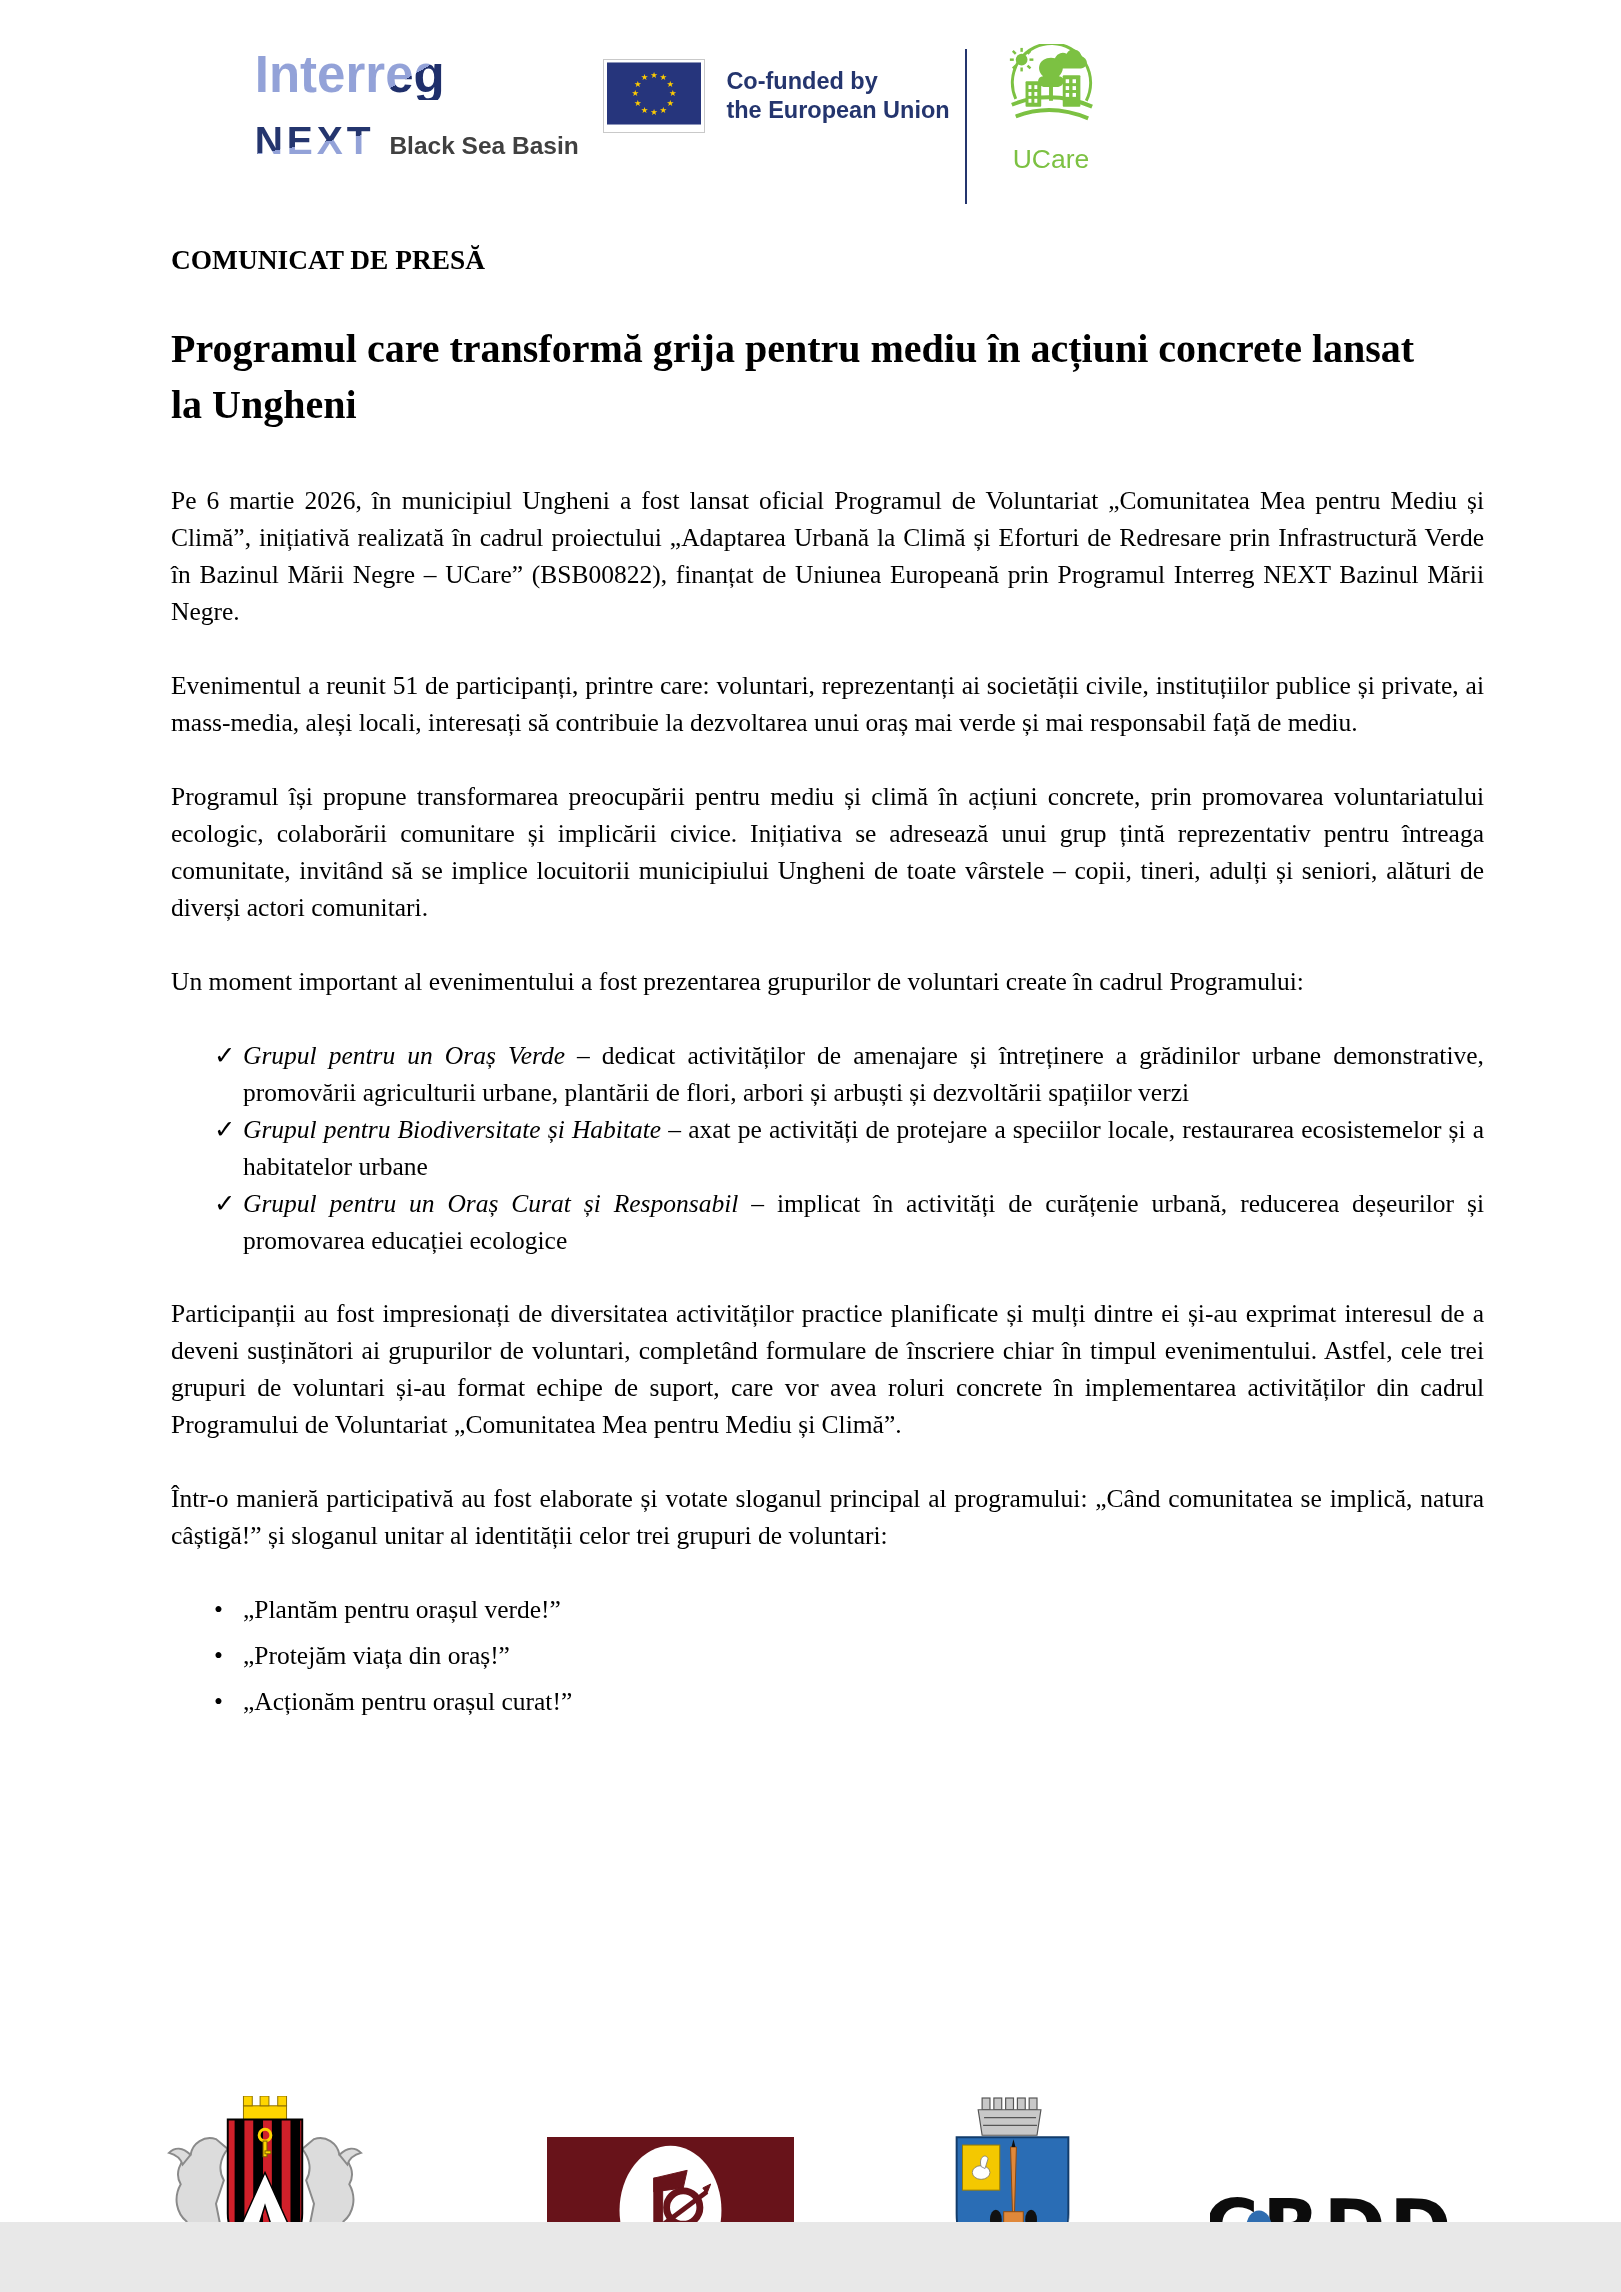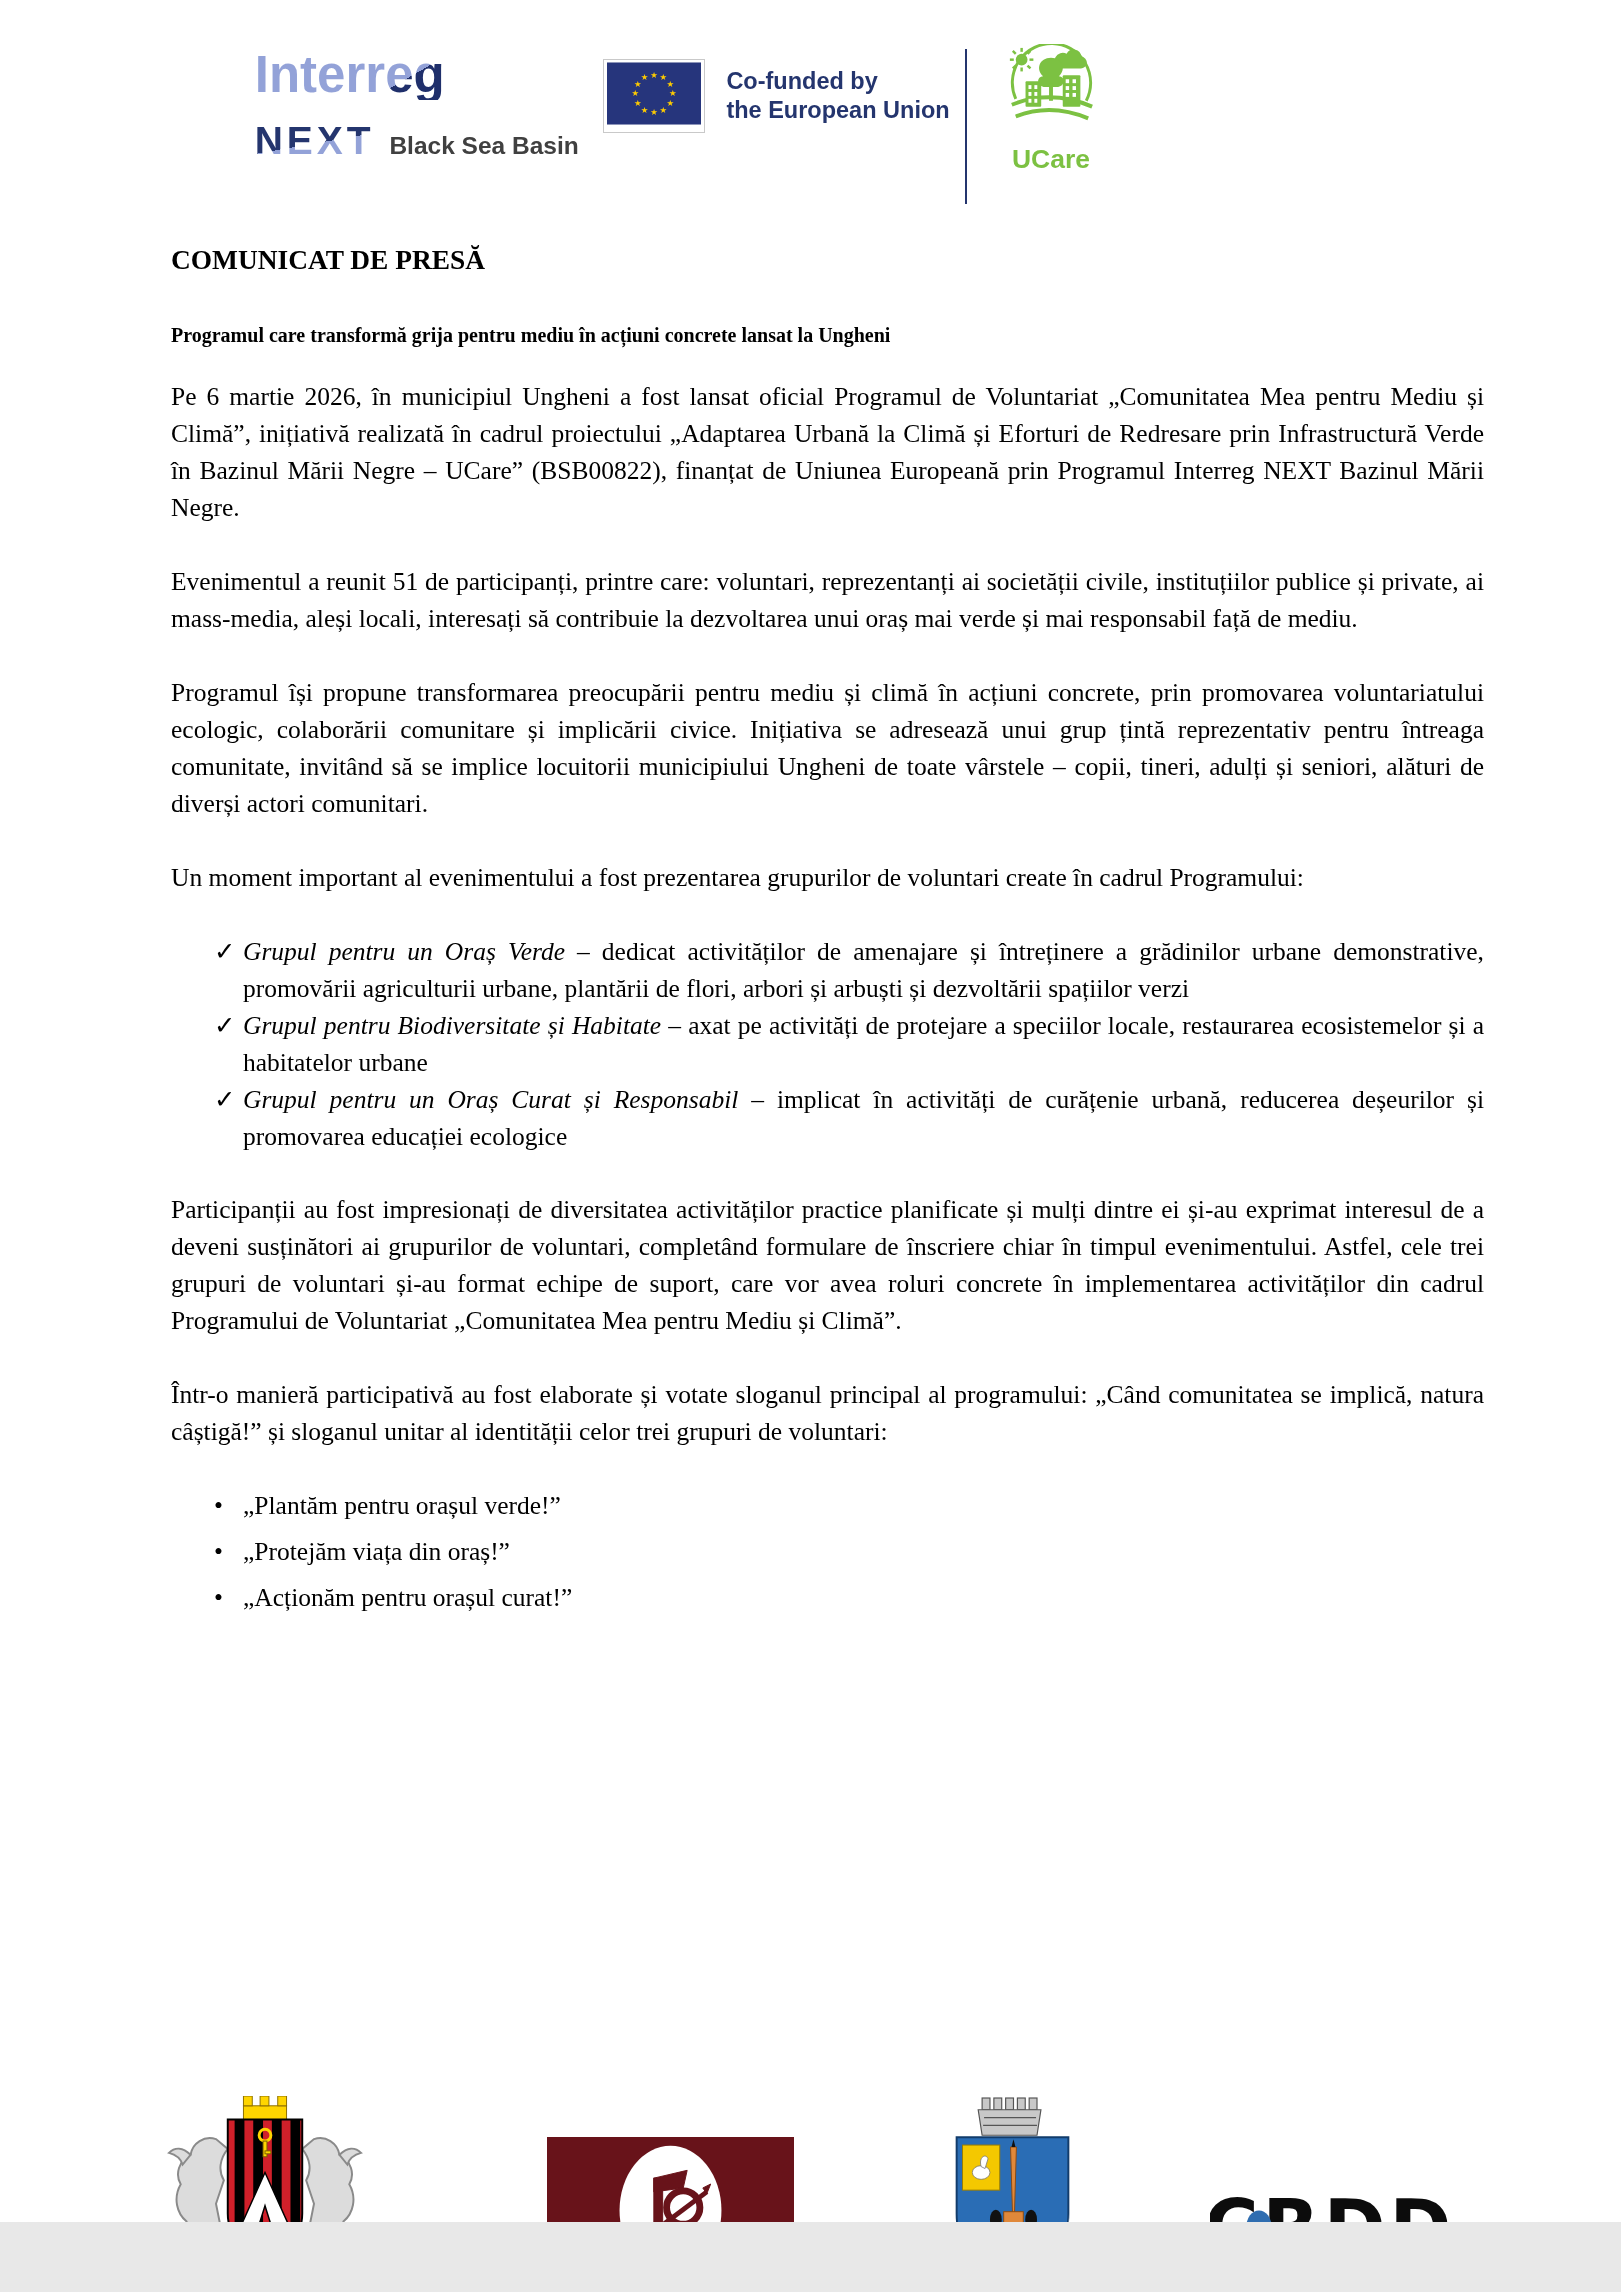--- a/index.html
+++ b/index.html
@@ -44,27 +44,27 @@
   .eu-block { position:absolute; left:358px; top:19.6px; display:flex; align-items:center; gap:21.6px; }
   .eu-flag { border:1px solid #c9c9c9; background:#fff; padding:2.9px; }
   .eu-text {
     font-family:"Liberation Sans", sans-serif;
     font-weight:bold; font-size:23.5px; line-height:1.25; color:#24356e;
   }
   .header-divider { position:absolute; left:720px; top:9.8px; width:2px; height:155px; background:#24356e; }
   .ucare-block { position:absolute; left:747px; top:4.9px; width:118px; text-align:center; }
   .ucare-label {
     font-family:"Liberation Sans", sans-serif;
-    font-weight:bold; font-size:26.5px; color:#7cc142; margin-top:2px;
+    font-weight:normal; font-size:26.5px; color:#7cc142; margin-top:2px;
   }
 
   
   .content { position:absolute; left:171px; top:245px; width:1313px; }
   .kicker { font-weight:bold; font-size:27.4px; margin:0 0 45px 0; }
-  .doc-title { font-weight:bold; font-size:20px; line-height:1.4; max-width:1255px; margin:0 0 30px 0; }
+  .doc-title { font-weight:bold; font-size:40px; line-height:1.4; max-width:1255px; margin:0 0 50px 0; }
   .para { font-size:25.5px; line-height:1.45; text-align:justify; margin:0 0 37px 0; }
   .para.last { text-align:left; margin-bottom:0; }
 
   ul.checklist, ul.slogans { list-style:none; margin:0 0 37px 0; padding:0; }
   ul.checklist li, ul.slogans li {
     position:relative; padding-left:72px;
     font-size:25.5px; line-height:1.45; text-align:justify;
   }
   ul.slogans li { margin-bottom:8.8px; text-align:left; }
   .marker { position:absolute; left:43px; top:0; font-size:25.5px; }

